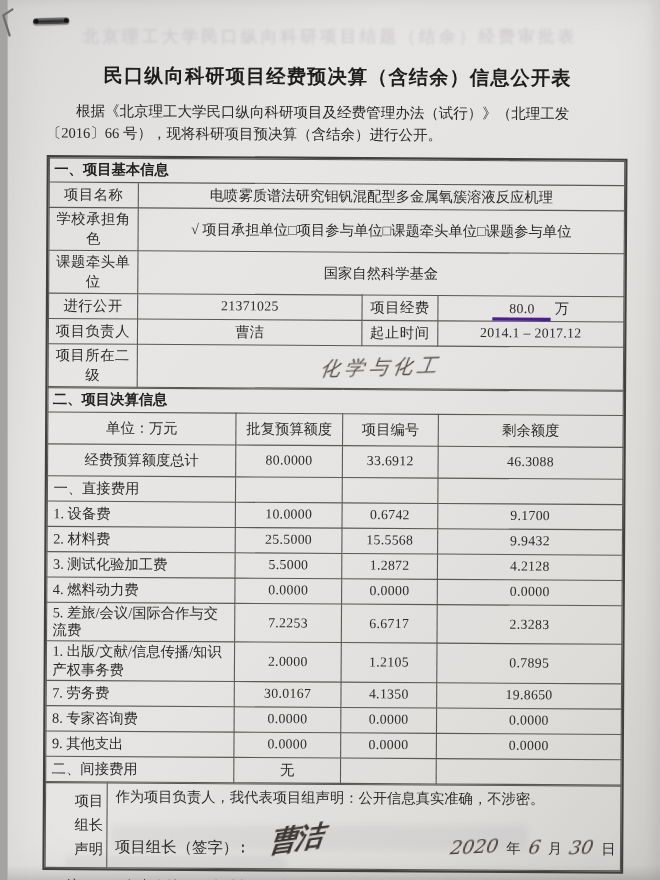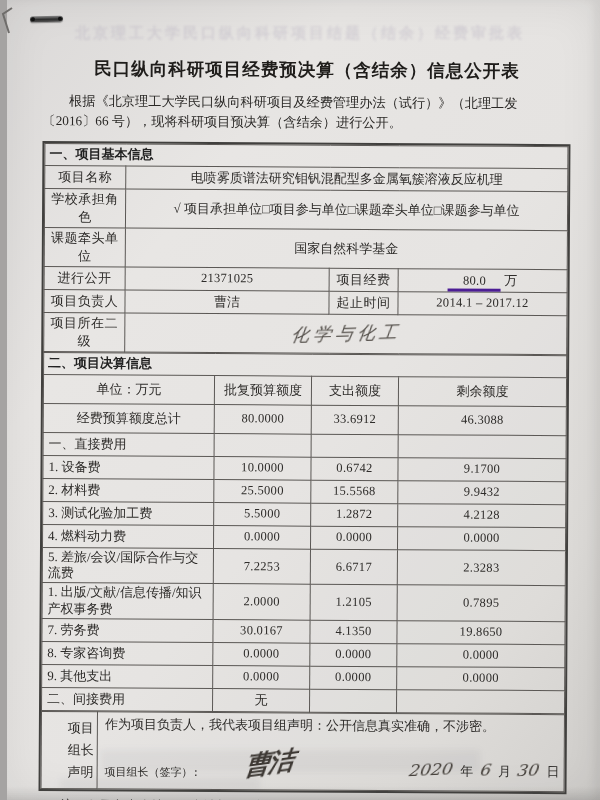--- a/index.html
+++ b/index.html
@@ -86,21 +86,21 @@
   .hw-sign {
     font-size:25px; font-weight:bold; transform:rotate(-8deg) skewX(-14deg) scaleX(1.05);
     letter-spacing:-2px; filter:blur(0.35px); color:#3d3834;
   }
   .hw-num { font-size:17px; transform:skewX(-12deg) rotate(-3deg); filter:blur(0.25px); }
 
   
   .decl-label { white-space:pre-line; line-height:1.7; font-size:13px;text-align:right; }
   .decl-cell { position:relative; height:74px; text-align:left; }
   .statement { position:absolute; top:3px; left:7px; right:4px; font-size:13px; text-align:left; }
-  .sign-label { position:absolute; left:7px; bottom:9px; font-size:11px;font-family:Liberation Mono, monospace; }
+  .sign-label { position:absolute; left:7px; bottom:9px; font-size:14px;font-family:Liberation Mono, monospace; }
   .signature { position:absolute; left:148px; bottom:10px; }
   .date-line { position:absolute; right:4px; bottom:10px; font-size:13px; display:flex; align-items:baseline; gap:7px; }
 
   .footnote { margin-top:6px; padding-left:22px; font-size:12.5px; color:#33312f; letter-spacing:0.5px; }
 </style>
 </head>
 <body>
 
 <div class="photo">
   <div class="paper"></div>
@@ -179,21 +179,21 @@
             <col style="width:87px">
             <col>
           </colgroup>
         <tbody>
             <tr class="sec-head">
           <td colspan="4">二、项目决算信息</td>
         </tr>
         <tr class="hdr">
           <td>单位：万元</td>
           <td>批复预算额度</td>
-          <td>支出额度</td>
+          <td>项目编号</td>
           <td>剩余额度</td>
         </tr>
         <tr class="total">
           <td>经费预算额度总计</td>
           <td class="num">80.0000</td>
           <td class="num">33.6912</td>
           <td class="num">46.3088</td>
         </tr>
         <tr class="item">
           <td class="left">一、直接费用</td>

